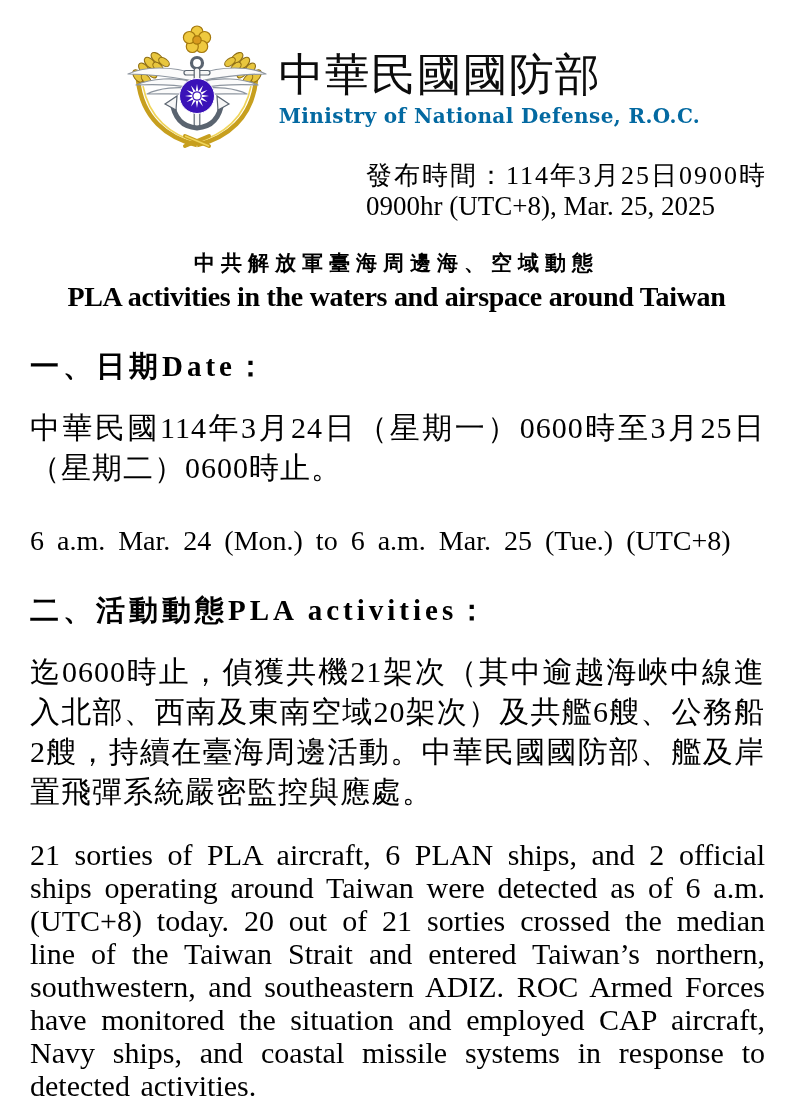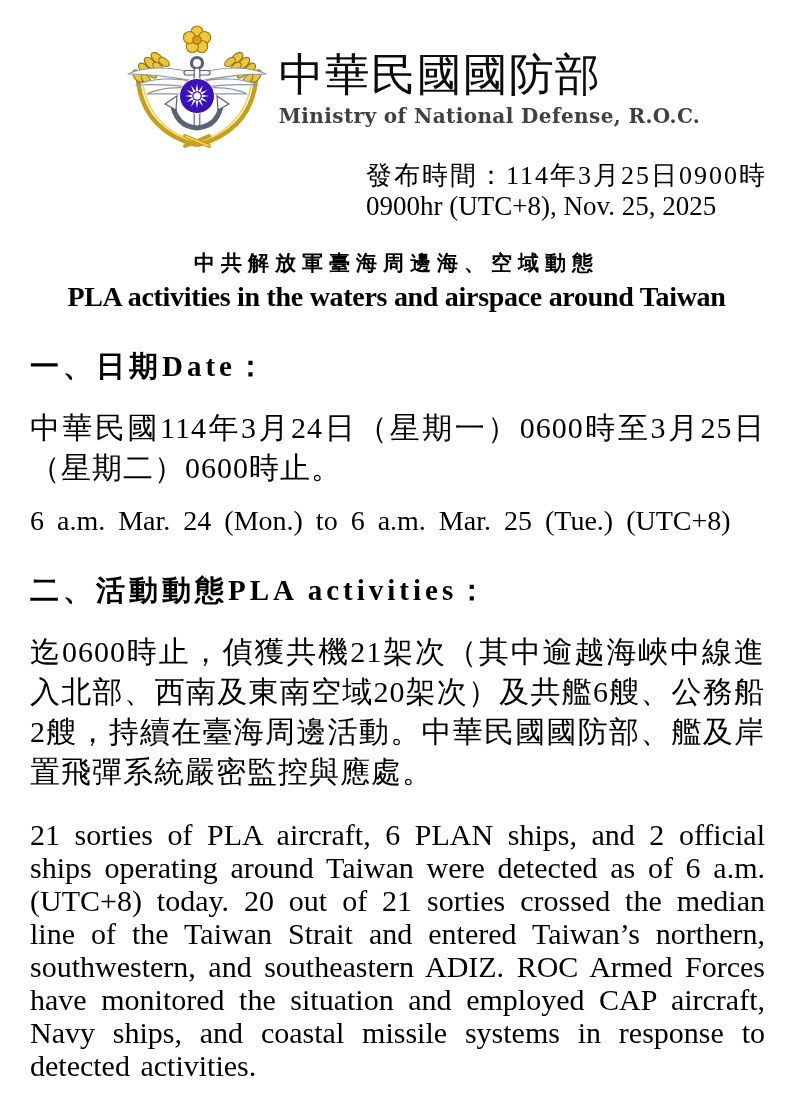--- a/index.html
+++ b/index.html
@@ -37,21 +37,21 @@
     font-size: 45px;
     line-height: 1.15;
     letter-spacing: 1px;
     color: #0c0c0c;
     font-family: "Liberation Serif", "DejaVu Serif", serif;
   }
   .org-en {
     margin-top: 2px;
     font-size: 20px;
     font-weight: bold;
-    color: #404040;
+    color: #0369a1;
     letter-spacing: 0.4px;
     font-family: "DejaVu Serif", "Liberation Serif", serif;
   }
   
   .release {
     margin: 10px 0 0 366px;
   }
   .release-zh {
     font-size: 26px;
     line-height: 31px;
@@ -91,21 +91,21 @@
     line-height: 33px;
   }
   .para-zh {
     margin-top: 25px;
     font-size: 30px;
     line-height: 40px;
     text-align: justify;
     letter-spacing: 1px;
   }
   .para-en-line {
-    margin-top: 16px;
+    margin-top: 36px;
     font-size: 28px;
     line-height: 33px;
     word-spacing: 6px;
   }
   .para-en {
     margin-top: 26px;
     font-size: 30px;
     line-height: 33px;
     text-align: justify;
     word-spacing: 3px;
@@ -182,21 +182,21 @@
       <circle cx="76" cy="72" r="3.5" fill="#FFFFFF"></circle>
     </svg>
     <div class="org-names">
       <div class="org-zh">中華民國國防部</div>
       <div class="org-en">Ministry of National Defense, R.O.C.</div>
     </div>
   </div>
 
   <div class="release">
     <div class="release-zh">發布時間：114年3月25日0900時</div>
-    <div class="release-en">0900hr (UTC+8), Nov. 25, 2025</div>
+    <div class="release-en">0900hr (UTC+8), Mar. 25, 2025</div>
   </div>
 
   <div class="title-block">
     <div class="title-zh">中共解放軍臺海周邊海、空域動態</div>
     <div class="title-en">PLA activities in the waters and airspace around Taiwan</div>
   </div>
 
   <div class="content">
 
     <div class="section-heading">一、日期Date：</div>

